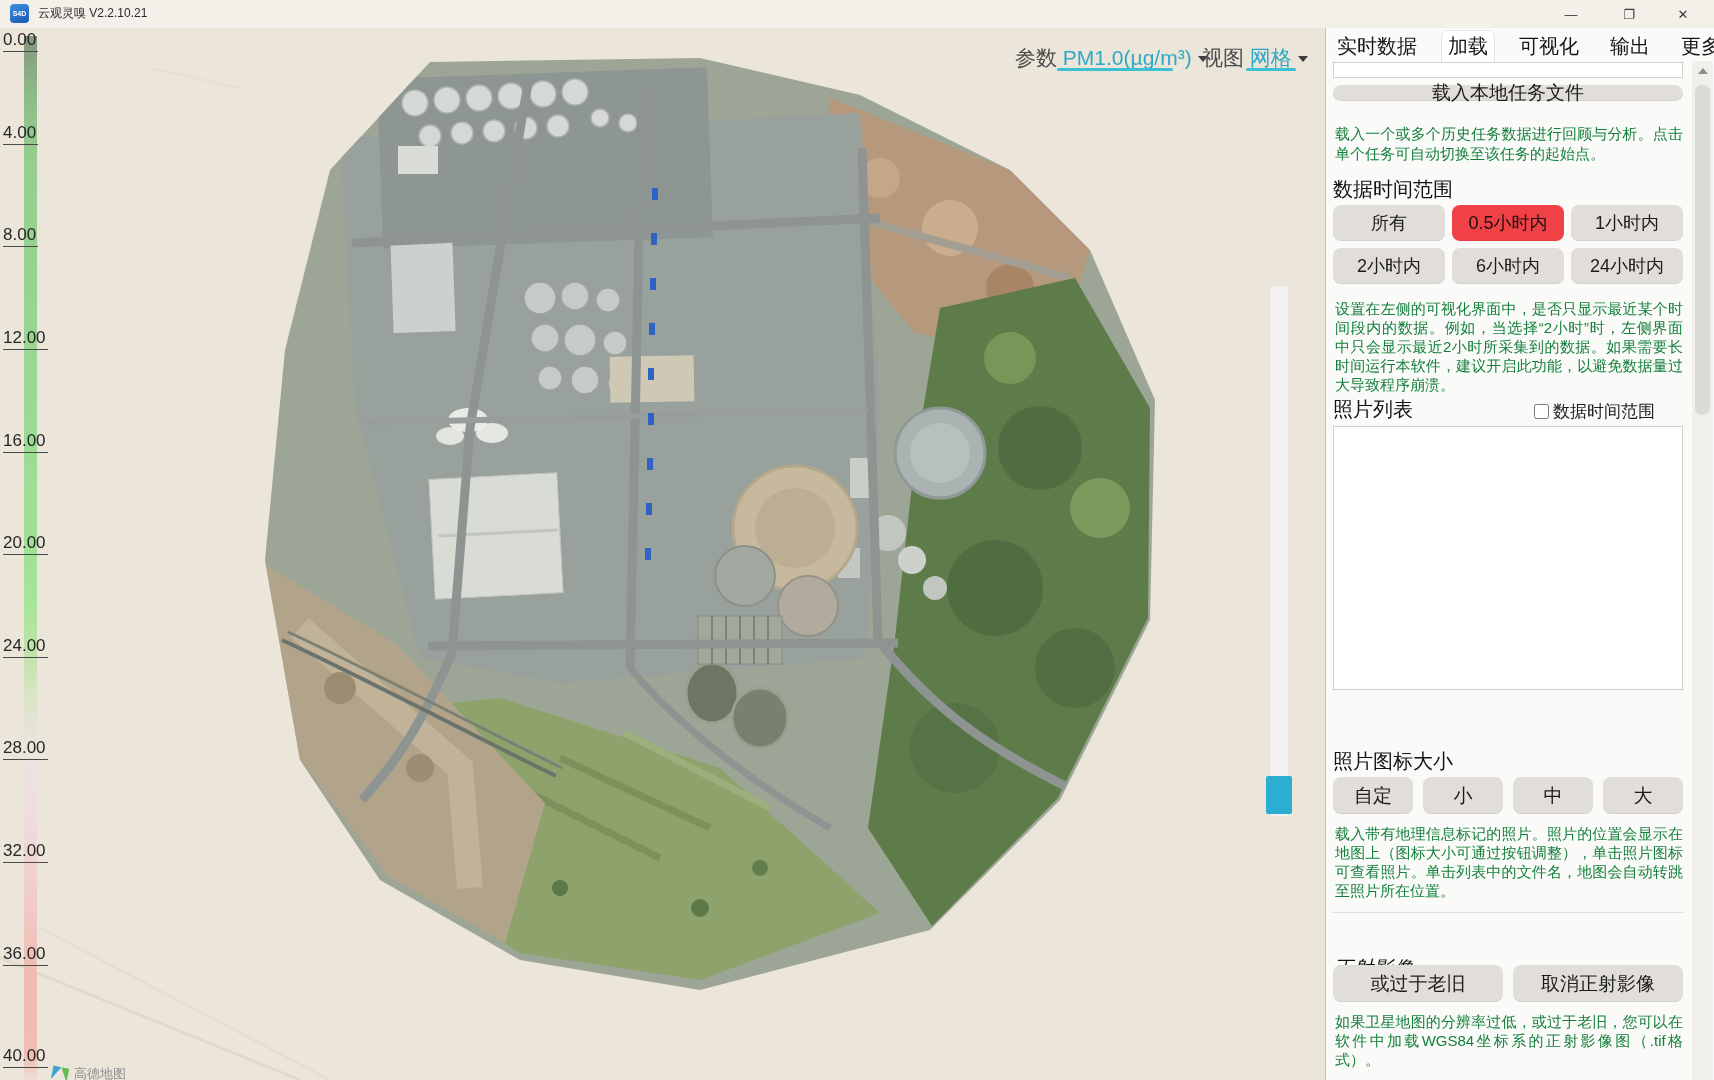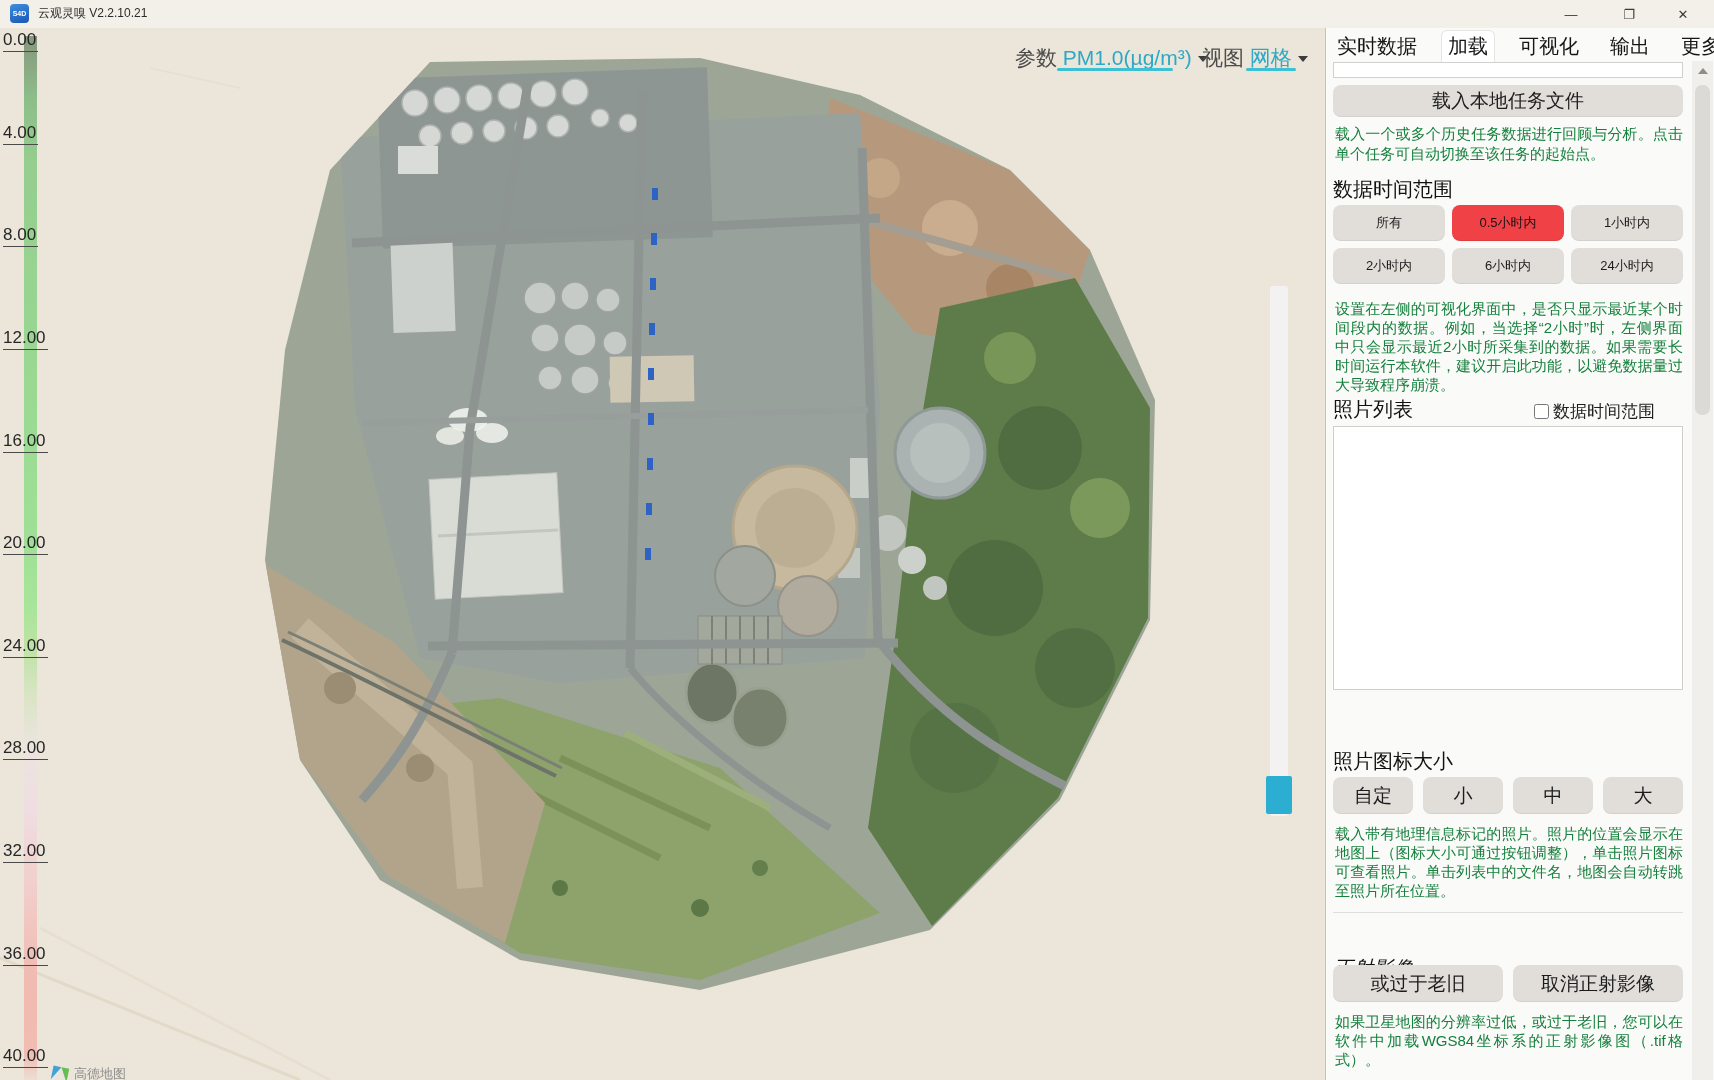--- a/index.html
+++ b/index.html
@@ -59,29 +59,29 @@
   .tab.active { background:#ffffff; border-radius:5px 5px 0 0; box-shadow:0 0 0 1px #e7e5e1; }
 
   #task-sliver { position:absolute; left:7px; top:34px; width:350px; height:16px; background:#ffffff;
                  border:1px solid #d2d0cc; }
 
   .p-btn { background:#e1deda; border:none; border-radius:8px; font-size:19px; color:#1c1c1c;
            display:flex; align-items:center; justify-content:center; font-family:inherit;
            box-shadow:inset 0 -1px 0 rgba(0,0,0,.06); white-space:nowrap; }
   .p-btn.sel { background:#ef4146; color:#1c1010;text-align:right; }
 
-  #btn-load-task { position:absolute; left:7px; top:57px; width:350px; height:32px; }
+  #btn-load-task { position:absolute; left:7px; top:57px; width:350px; height:16px; }
   .desc { position:absolute; left:9px; width:348px; color:#15803d; font-size:15px; line-height:19px;
           text-align:justify; }
   #desc-task { top:96px; line-height:20px; }
   .p-head { position:absolute; left:7px; font-size:20px; color:#121212; }
   #head-time { top:148px; }
   #time-grid { position:absolute; left:7px; top:177px; width:350px; display:grid;
                grid-template-columns:1fr 1fr 1fr; grid-auto-rows:36px; gap:7px; }
-  #time-grid .p-btn { font-size:13px; }
+  #time-grid .p-btn { font-size:18px; }
   #desc-time { top:271px; }
 
   #head-photos { top:368px; }
   #photo-filter { position:absolute; left:208px; top:372px; display:flex; align-items:center; gap:4px; }
   #photo-filter input { width:15px; height:15px; accent-color:#888; }
   #photo-filter label { font-size:17px; color:#1e1e1e; }
   #photo-list { position:absolute; left:7px; top:398px; width:350px; height:264px; background:#ffffff;
                 border:1px solid #d0cecb; }
   #btn-load-photo { position:absolute; left:7px; top:672px; width:350px; height:36px; }
 

